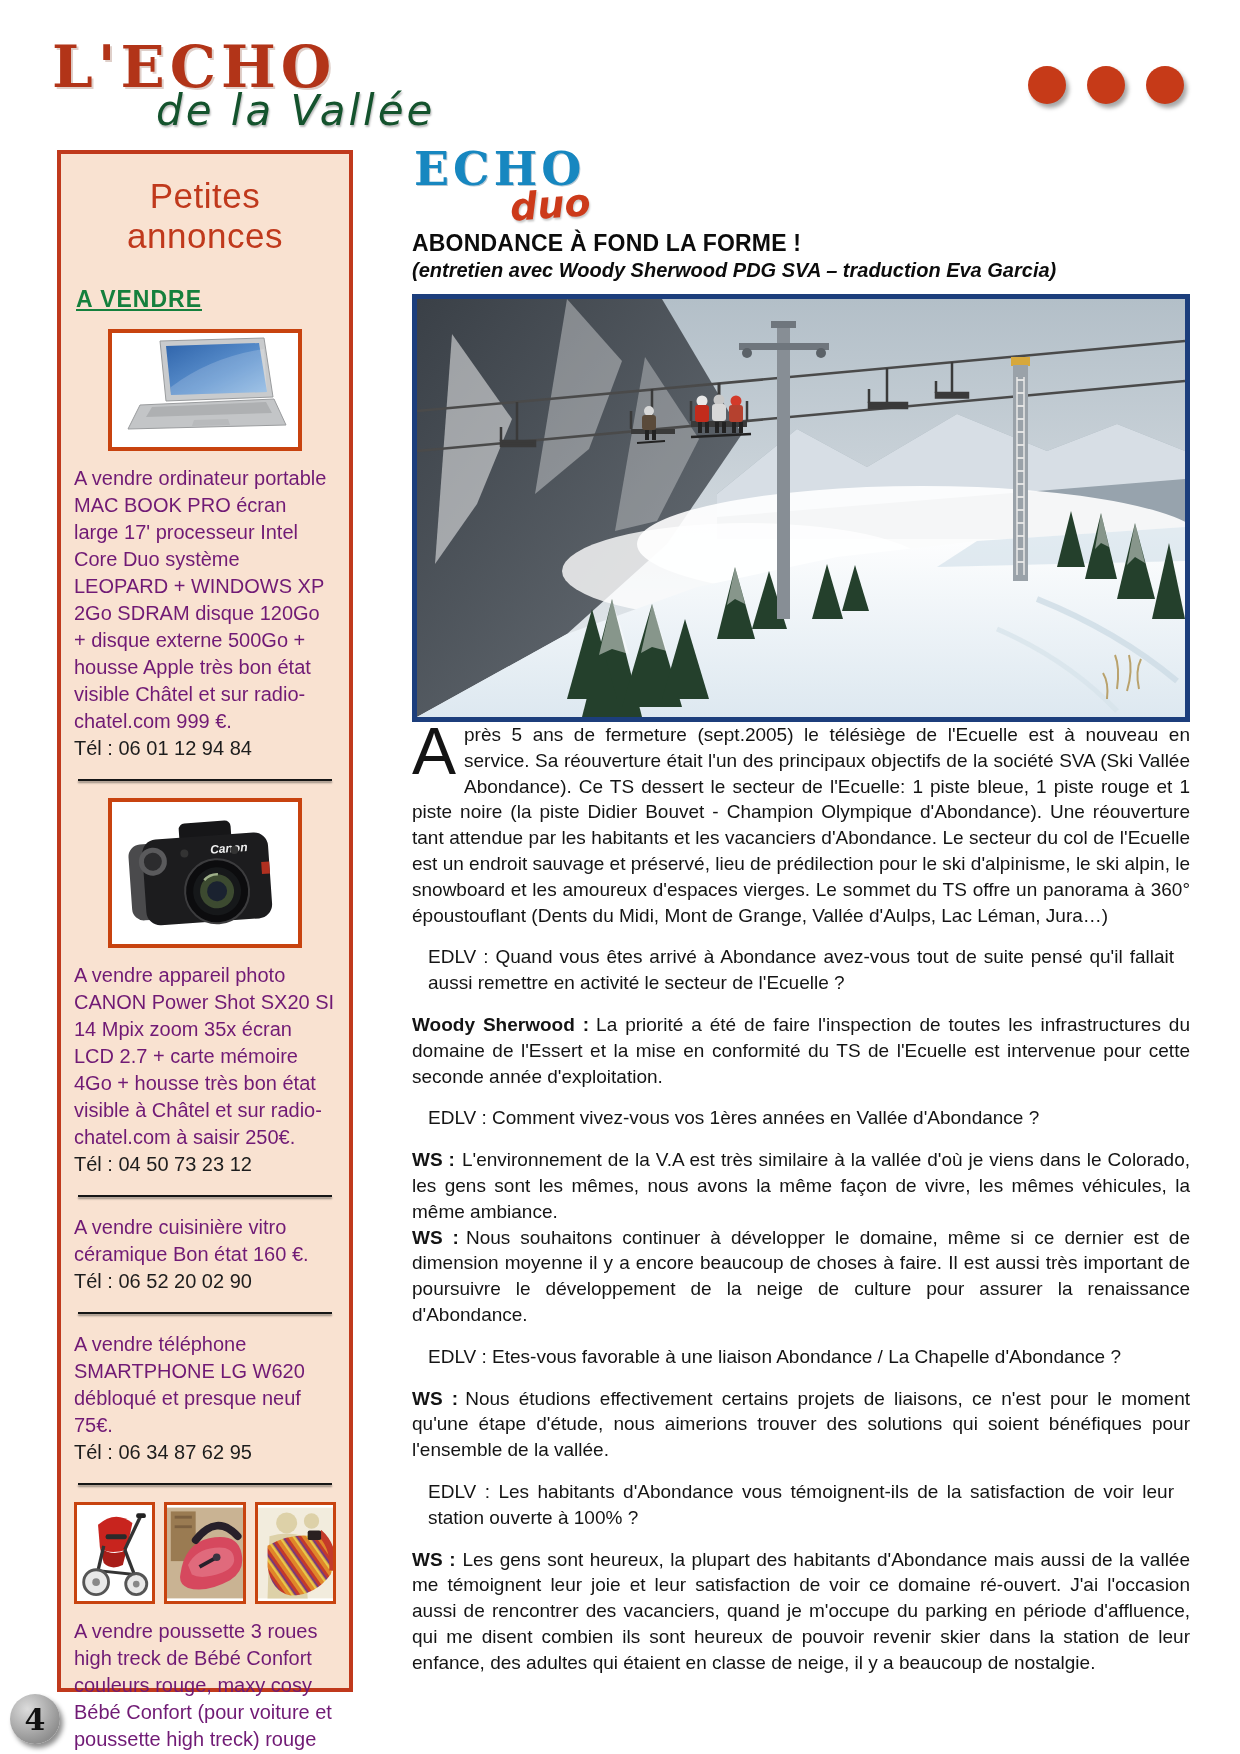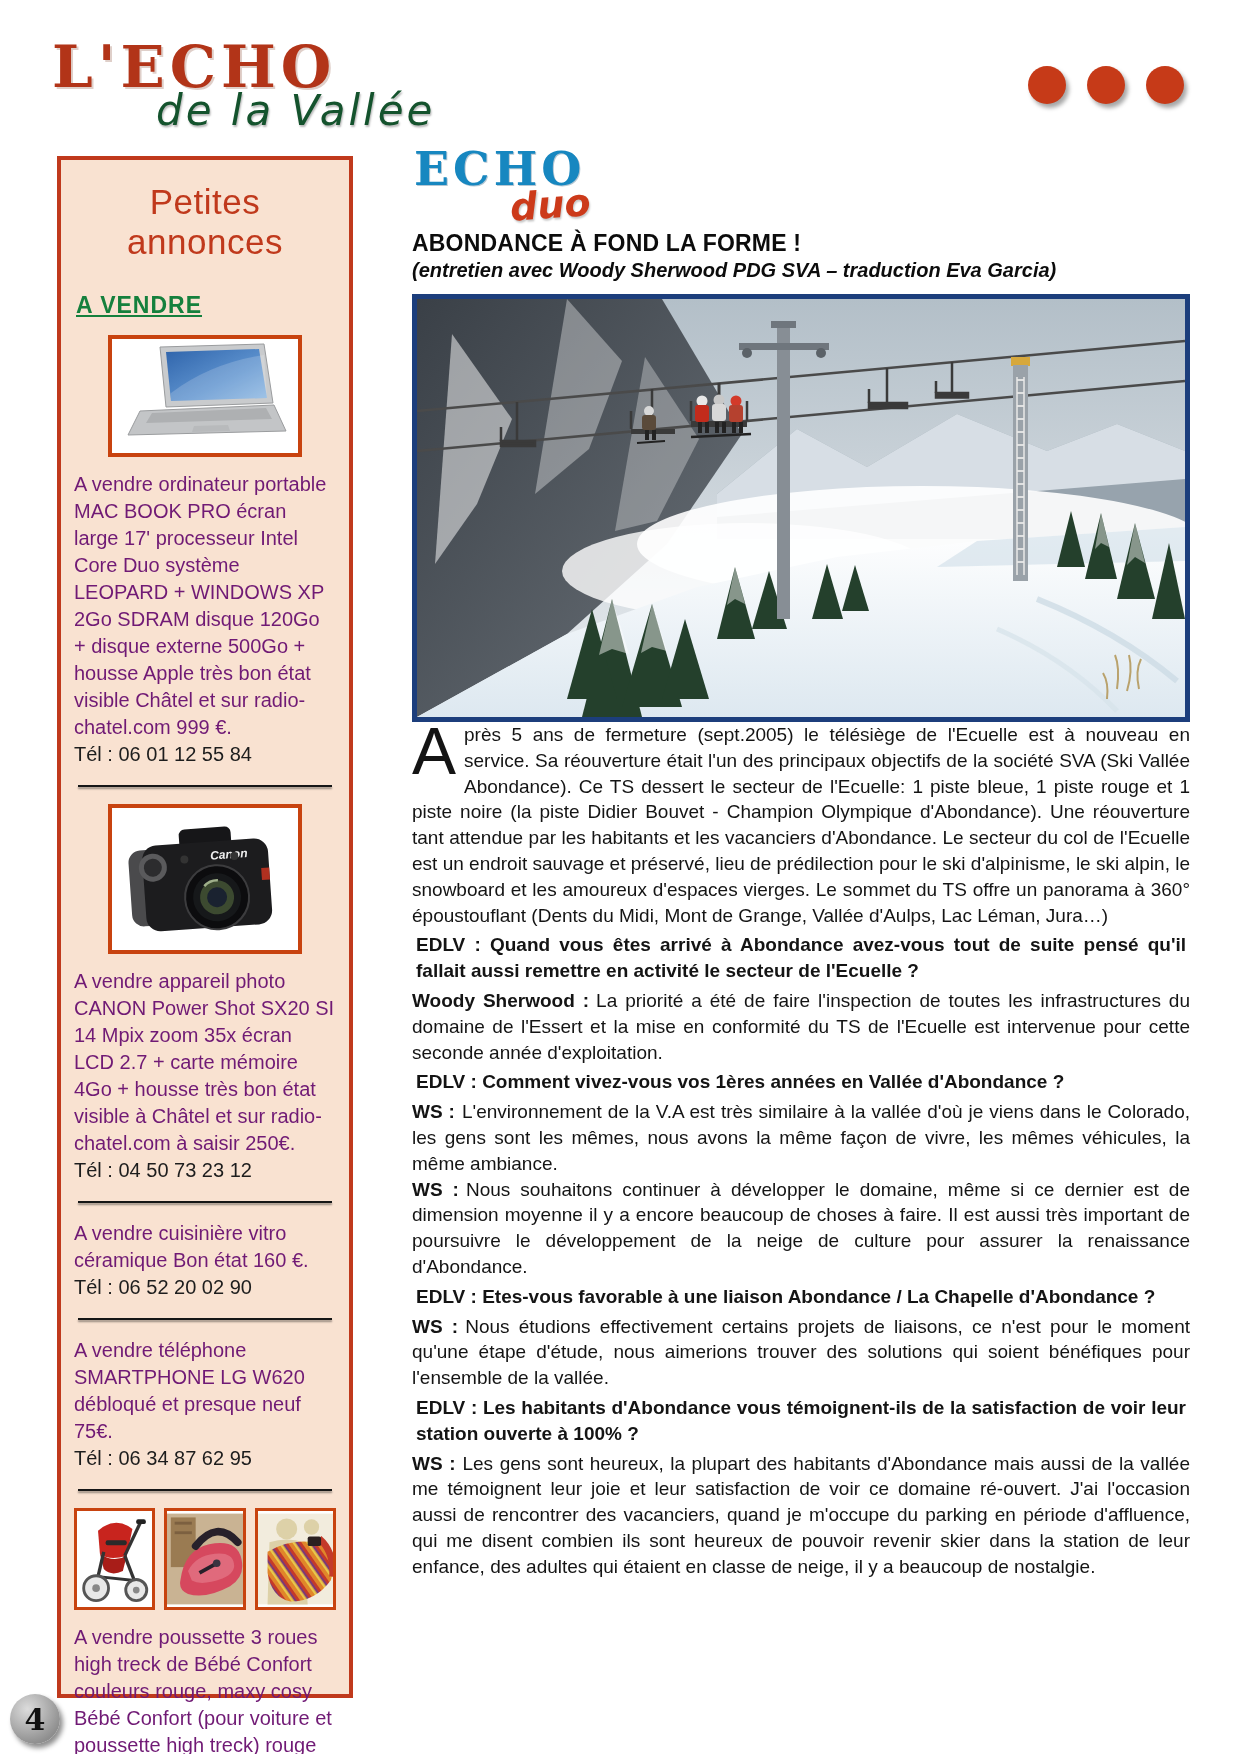--- a/index.html
+++ b/index.html
@@ -7,21 +7,21 @@
   .page{position:absolute;inset:0;background:#fff;}
 
   
   .masthead{position:absolute;left:52px;top:38px;}
   .logo-echo{font-family:"DejaVu Serif",serif;font-weight:700;font-size:58px;color:#b23418;letter-spacing:5px;line-height:1;text-shadow:2px 2px 0 rgba(110,35,10,.22);}
   .logo-vallee{font-family:"DejaVu Sans",sans-serif;font-style:italic;font-weight:300;font-size:42px;color:#14532d;margin:-10px 0 0 104px;letter-spacing:3px;text-shadow:1px 2px 2px rgba(0,0,0,.28);}
   .dots{position:absolute;right:56px;top:66px;display:flex;gap:21px;}
   .dot{width:38px;height:38px;border-radius:50%;background:#c63a18;box-shadow:3px 4px 4px rgba(0,0,0,.35);}
 
   
-  .sidebar{position:absolute;left:57px;top:156px;width:296px;height:1542px;box-sizing:border-box;background:#f9e2d1;border:4px solid #c0391c;padding:12px 13px 0 13px;}
+  .sidebar{position:absolute;left:57px;top:150px;width:296px;height:1542px;box-sizing:border-box;background:#f9e2d1;border:4px solid #c0391c;padding:12px 13px 0 13px;}
   .annonces-title{font-size:35px;font-weight:400;color:#c0391c;text-align:center;margin:10px 0 30px 0;letter-spacing:.5px;}
   .vendre{font-size:23px;font-weight:700;color:#15803d;text-decoration:underline;margin:0 0 16px 2px;letter-spacing:1px;}
   .photo-box{background:#fff;border:4px solid #c8430f;margin:0 auto 14px auto;display:flex;align-items:center;justify-content:center;overflow:hidden;}
   .laptop-box{width:186px;height:114px;}
   .camera-box{width:186px;height:142px;}
   .ad{font-size:20px;line-height:27px;color:#701a75;margin:0;}
   .tel{font-size:20px;line-height:27px;color:#1d1d1d;margin:0;}
   .divider{height:2px;background:#161616;box-shadow:0 2px 2px rgba(0,0,0,.4);margin:17px 4px;}
   .thumb-row{display:flex;gap:9px;margin:2px 0 14px 0;justify-content:center;}
   .thumb{width:92px;height:102px;border:3px solid #c8430f;box-sizing:border-box;background:#fff;overflow:hidden;}
@@ -31,21 +31,21 @@
   .echo-duo{margin:0 0 6px 2px;}
   .echo-blue{font-family:"DejaVu Serif",serif;font-weight:700;font-size:46px;line-height:1;color:#1787c0;letter-spacing:4px;text-shadow:1px 1px 0 rgba(10,70,110,.3);}
   .duo-red{font-family:"DejaVu Sans",sans-serif;font-style:italic;font-weight:700;font-size:38px;line-height:1;color:#cc3a1a;margin:-6px 0 0 96px;width:max-content;transform:rotate(-4deg);text-shadow:1px 2px 2px rgba(0,0,0,.22);}
   .art-title{font-size:23px;font-weight:700;color:#0c0c0c;margin:6px 0 0 0;letter-spacing:.2px;}
   .art-subtitle{font-size:20px;font-weight:700;font-style:italic;color:#0c0c0c;margin:2px 0 12px 0;}
   figure.photo{margin:0;width:778px;height:428px;box-sizing:border-box;border:5px solid #1c3e7c;background:#cfd8de;}
   .caption{font-size:18px;font-weight:700;font-style:italic;color:#0c0c0c;margin:9px 0 12px 0;}
   .body-text{font-size:19px;line-height:25.8px;color:#141414;text-align:justify;}
   .intro{margin:0;}
   .dropcap{float:left;font-size:66px;line-height:52px;font-weight:400;margin:3px 8px 0 0;}
-  .q{font-weight:700;margin:4px;}
+  .q{font-weight:400;margin:16px;}
   .a{margin:0;}
   .a strong{margin-right:7px;}
 
   
   .page-num{position:absolute;left:10px;top:1694px;width:50px;height:50px;border-radius:50%;background:radial-gradient(circle at 35% 30%,#dcdcdc,#8d8d8d 75%);box-shadow:3px 4px 5px rgba(0,0,0,.45);display:flex;align-items:center;justify-content:center;}
   .page-num span{font-size:30px;font-weight:700;color:#101010;font-family:"DejaVu Serif",serif;}
 </style>
 </head>
 <body>
 
@@ -77,21 +77,21 @@
         <polygon points="44,4 148,1 157,60 50,64" fill="#c9cbcd" stroke="#9a9c9e"></polygon>
         <polygon points="50,9 143,6 151,55 55,58" fill="url(#scr)"></polygon>
         <path d="M55,50 Q95,20 148,12 L151,55 L55,58 Z" fill="#ffffff" opacity=".18"></path>
         <polygon points="24,68 158,62 170,88 12,92" fill="#c3c5c7" stroke="#9a9c9e"></polygon>
         <polygon points="36,70 150,65 156,76 30,80" fill="#aeb0b2"></polygon>
         <polygon points="78,83 112,82 114,88 76,89" fill="#b8babc"></polygon>
       </svg>
     </div>
 
     <p class="ad">A vendre ordinateur portable MAC BOOK PRO écran large 17' processeur Intel Core Duo système LEOPARD + WINDOWS XP 2Go SDRAM disque 120Go + disque externe 500Go + housse Apple très bon état visible Châtel et sur radio-chatel.com 999 €.</p>
-    <p class="tel">Tél : 06 01 12 55 84</p>
+    <p class="tel">Tél : 06 01 12 94 84</p>
     <div class="divider"></div>
 
     <div class="photo-box camera-box">
       <svg width="178" height="134" viewBox="0 0 178 134">
         <g transform="rotate(-4 90 70)">
           <rect x="14" y="34" width="34" height="76" rx="12" fill="#4a4a4c"></rect>
           <rect x="66" y="16" width="52" height="24" rx="6" fill="#161618"></rect>
           <rect x="28" y="30" width="126" height="86" rx="14" fill="#1c1c1e"></rect>
           <circle cx="38" cy="52" r="14" fill="#5a5a5c"></circle>
             <circle cx="38" cy="52" r="9" fill="#2c2c2e"></circle>

